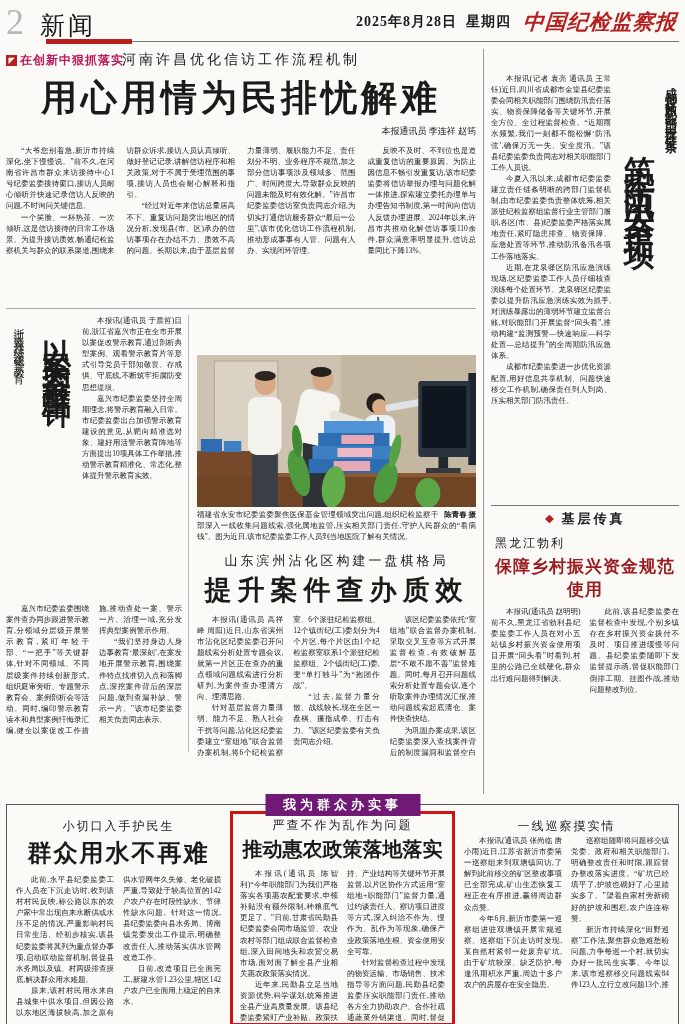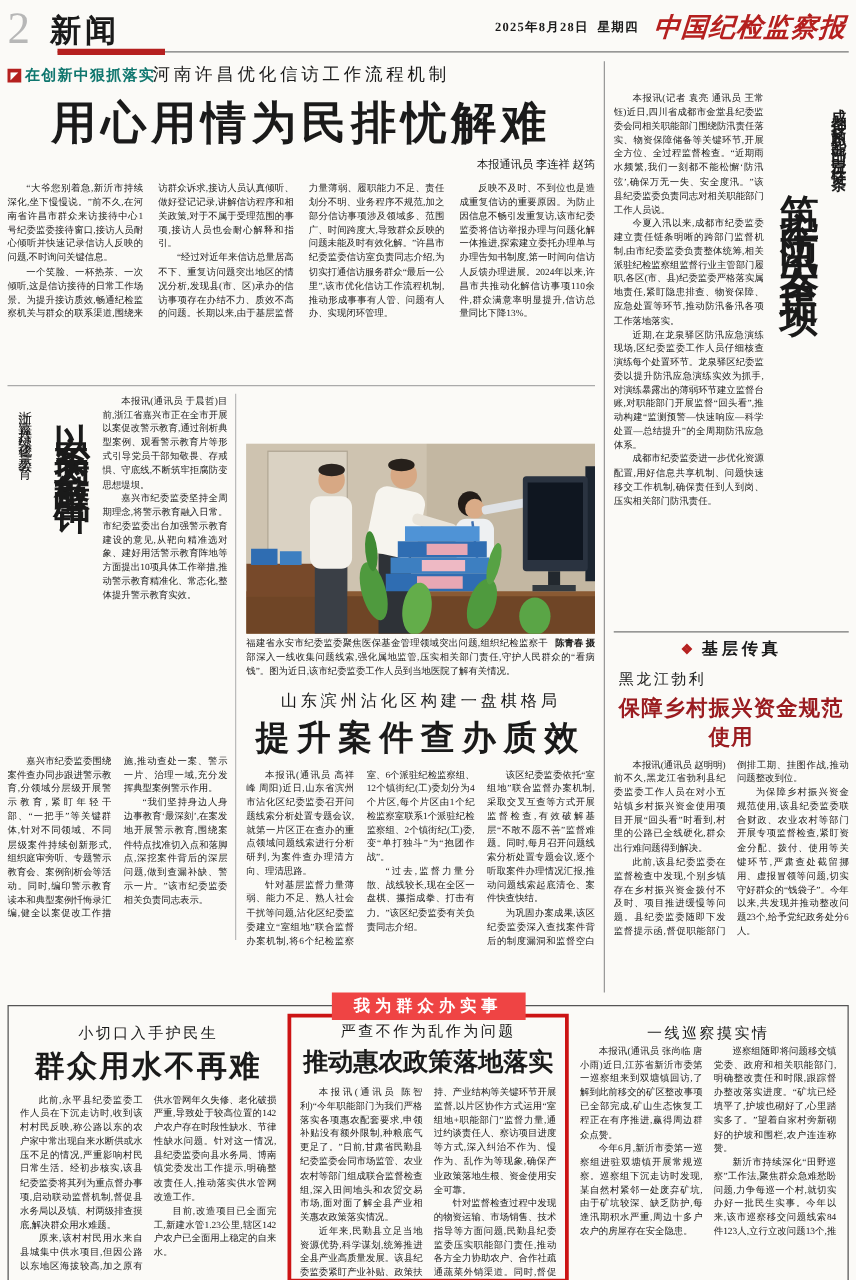--- a/index.html
+++ b/index.html
@@ -4,38 +4,38 @@
 <style>
   html,body{margin:0;padding:0;background:#e8e6e2;}
   .page{
     width:685px;height:1024px;margin:0 auto;background:#fbfaf7;color:#1a1a1a;
     font-family:"Liberation Serif","DejaVu Serif",serif;
     position:relative;overflow:hidden;box-sizing:border-box;
   }
   
   .header{display:flex;align-items:flex-end;padding:6px 8px 0 6px;height:38px;box-sizing:border-box;}
   .pagenum{font-size:36px;line-height:.85;color:#b7b7b7;font-weight:400;}
-  .section-title{font-size:25px;font-weight:700;letter-spacing:3px;margin-left:16px;line-height:1;}
+  .section-title{font-size:25px;font-weight:400;letter-spacing:3px;margin-left:16px;line-height:1;}
   .header-right{margin-left:auto;display:flex;align-items:center;gap:12px;padding-bottom:2px;}
-  .date{font-size:10px;font-weight:bold;letter-spacing:1px;}
+  .date{font-size:14px;font-weight:bold;letter-spacing:1px;}
   .masthead{font-size:21px;font-weight:900;font-style:italic;color:#b5201f;letter-spacing:1px;transform:skewX(-4deg);}
   .header-rule{position:relative;height:8px;margin:1px 6px 2px;}
   .rule-red{position:absolute;left:40px;top:0;width:86px;height:5px;background:#b5201f;}
   .rule-gray{position:absolute;left:40px;right:0;top:2px;height:1px;background:#777;}
   
   .content{display:flex;padding:0 6px;}
   .col-left{width:470px;}
   .col-right{flex:1;border-left:1px solid #999;margin-left:7px;padding-left:7px;min-width:0;}
   .t{margin:0;text-indent:2em;}
   .bodytxt{font-size:7.5px;line-height:1.48;text-align:justify;overflow:hidden;}
   
   .main-art{position:relative;}
   .tag-row{position:absolute;left:0;top:3px;display:flex;align-items:center;gap:3px;}
   .tag-icon{width:11px;height:11px;background:#b5201f;color:#fff;font-size:8px;line-height:11px;text-align:center;}
-  .tag-text{color:#0f766e;font-size:12px;font-weight:bold;letter-spacing:1px;}
+  .tag-text{color:#be185d;font-size:12px;font-weight:bold;letter-spacing:1px;}
   .main-kicker{text-align:center;font-size:14px;letter-spacing:3px;padding-top:2px;}
   .main-headline{text-align:center;font-size:36px;font-weight:900;letter-spacing:4px;margin:5px 0 2px;}
   .main-byline{text-align:right;font-size:9px;margin:2px 0 7px;}
   .main-body{column-count:4;column-gap:12px;height:156px;}
   
   .lower-row{display:flex;border-top:1px solid #aaa;margin-top:7px;padding-top:6px;height:444px;box-sizing:border-box;}
   .jiaxing{width:176px;}
   .jx-top{display:flex;height:282px;overflow:hidden;}
   .jx-kicker{writing-mode:vertical-rl;font-size:11px;letter-spacing:4px;width:20px;padding-top:4px;}
   .jx-headline{writing-mode:vertical-rl;font-size:29px;font-weight:900;letter-spacing:10px;width:46px;margin:0 5px;}
@@ -56,21 +56,21 @@
   .cd-kicker{writing-mode:vertical-rl;font-size:12px;font-weight:bold;letter-spacing:5px;padding-top:4px;}
   .jc{border-top:1px solid #777;margin-top:6px;padding-top:4px;}
   .jc-header{display:flex;align-items:center;justify-content:center;gap:4px;font-size:13px;font-weight:900;letter-spacing:3px;}
   .jc-icon{color:#b5201f;font-size:11px;}
   .jc-kicker{font-size:12px;letter-spacing:2px;margin-top:7px;padding-left:4px;}
   .jc-headline{font-size:17px;font-weight:900;color:#9a1c20;letter-spacing:1px;text-align:center;margin:3px 0 5px;}
   .jc-body{column-count:2;column-gap:9px;height:188px;}
   
   .band{margin:10px 6px 0;border:1px solid #555;position:relative;height:228px;box-sizing:border-box;
         padding:13px 9px 5px;display:flex;gap:9px;}
-  .banner{position:absolute;top:-11px;left:50%;transform:translateX(-50%);background:#ef4444;color:#fff;
+  .banner{position:absolute;top:-11px;left:50%;transform:translateX(-50%);background:#701a75;color:#fff;
           font-size:13px;font-weight:bold;letter-spacing:4px;padding:2px 18px;white-space:nowrap;}
   .band-art{flex:1;min-width:0;overflow:hidden;}
   .band-art.mid{border:3px solid #cc1414;padding:3px 7px 4px;margin-top:-7px;}
   .band-kicker{text-align:center;font-size:12px;letter-spacing:2px;}
   .band-headline{text-align:center;font-weight:900;margin:2px 0 5px;letter-spacing:2px;}
   .hl-24{font-size:24px;}
   .hl-20{font-size:20px;letter-spacing:0;}
   .band-body{column-count:2;column-gap:9px;height:158px;}
   
   .footer{margin-top:5px;border-top:1px solid #aaa;padding-top:2px;}
@@ -216,21 +216,20 @@
       <div class="jc">
         <div class="jc-header">
           <span class="jc-icon">❖</span>
           <span>基层传真</span>
         </div>
         <div class="jc-kicker">黑龙江勃利</div>
         <div class="jc-headline">保障乡村振兴资金规范使用</div>
         <div class="jc-body bodytxt">
           <p class="t">本报讯(通讯员 赵明明)前不久,黑龙江省勃利县纪委监委工作人员在对小五站镇乡村振兴资金使用项目开展“回头看”时看到,村里的公路已全线硬化,群众出行难问题得到解决。</p>
           <p class="t">此前,该县纪委监委在监督检查中发现,个别乡镇存在乡村振兴资金拨付不及时、项目推进缓慢等问题。县纪委监委随即下发监督提示函,督促职能部门倒排工期、挂图作战,推动问题整改到位。</p>
-          <p class="t">为保障乡村振兴资金规范使用,该县纪委监委联合财政、农业农村等部门开展专项监督检查,紧盯资金分配、拨付、使用等关键环节,严肃查处截留挪用、虚报冒领等问题,切实守好群众的“钱袋子”。今年以来,共发现并推动整改问题23个,给予党纪政务处分6人。</p>
         </div>
       </div>
     </div>
   </div>
 
   <div class="band">
     <div class="banner">我为群众办实事</div>
 
     <div class="band-art">
       <div class="band-kicker">小切口入手护民生</div>

